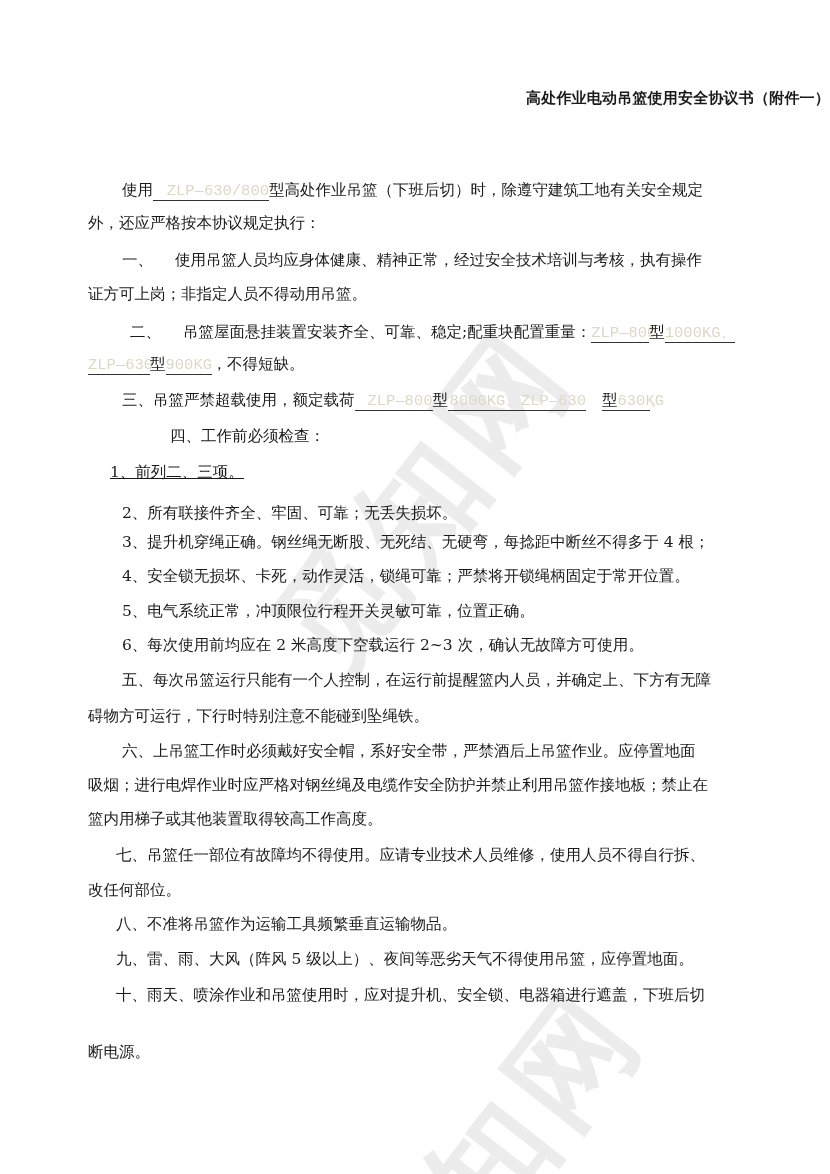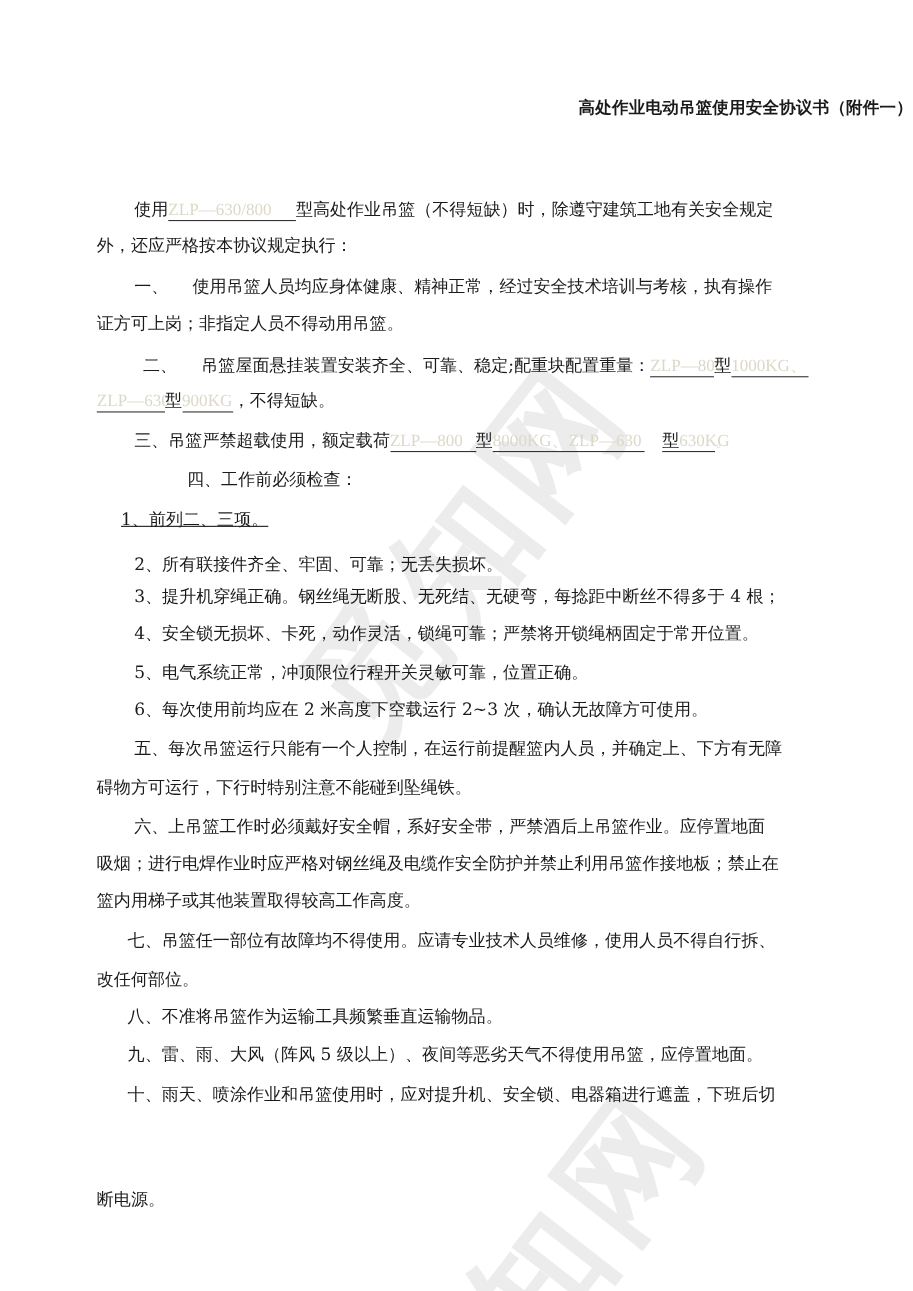--- a/index.html
+++ b/index.html
@@ -20,35 +20,35 @@
   .title {
     position: absolute; left: 0; width: 830px; top: 89px; text-align: right;
     font-family: "DejaVu Sans", sans-serif; font-weight: bold; font-size: 15px;
     letter-spacing: 0.2px;
   }
   .line {
     position: absolute; font-size: 15.5px; white-space: nowrap; line-height: 20px;
   }
   .blank {
     display: inline-block; border-bottom: 1px solid #333; color: #dcd8c8;
-    font-family: Liberation Serif, serif; text-align: left; line-height: 18px;
+    font-family: Liberation Mono, monospace; text-align: right; line-height: 18px;
   }
   .fill { color: #dcd8c8; font-family: "Liberation Serif", serif; }
 </style>
 </head>
 <body>
 
 <div class="watermark wm1">觅知网</div>
 <div class="watermark wm2">觅知网</div>
 
 <div class="page">
   <div class="title">高处作业电动吊篮使用安全协议书（附件一）</div>
 
   <div class="line" style="left:122px; top:180px;">
-    <span>使用</span><span class="blank" style="width:116px;">ZLP—630/800</span><span>型高处作业吊篮（不得短缺）时，除遵守建筑工地有关安全规定</span>
+    <span>使用</span><span class="blank" style="width:116px;">ZLP—630/800</span><span>型高处作业吊篮（下班后切）时，除遵守建筑工地有关安全规定</span>
   </div>
   <div class="line" style="left:88px; top:213px;">外，还应严格按本协议规定执行：</div>
 
   <div class="line" style="left:122px; top:250px;">
     <span>一、</span><span style="display:inline-block;width:22px;"></span><span>使用吊篮人员均应身体健康、精神正常，经过安全技术培训与考核，执有操作</span>
   </div>
   <div class="line" style="left:88px; top:284px;">证方可上岗；非指定人员不得动用吊篮。</div>
 
   <div class="line" style="left:130px; top:322px;">
     <span>二、</span><span style="display:inline-block;width:22px;"></span><span>吊篮屋面悬挂装置安装齐全、可靠、稳定;配重块配置重量：</span><span class="blank" style="width:58px;">ZLP—800</span><span>型</span><span class="blank" style="width:70px;">1000KG、</span>
@@ -77,14 +77,14 @@
   <div class="line" style="left:88px; top:809px;">篮内用梯子或其他装置取得较高工作高度。</div>
 
   <div class="line" style="left:116px; top:845px;">七、吊篮任一部位有故障均不得使用。应请专业技术人员维修，使用人员不得自行拆、</div>
   <div class="line" style="left:88px; top:880px;">改任何部位。</div>
 
   <div class="line" style="left:116px; top:914px;">八、不准将吊篮作为运输工具频繁垂直运输物品。</div>
 
   <div class="line" style="left:116px; top:949px;">九、雷、雨、大风（阵风 5 级以上）、夜间等恶劣天气不得使用吊篮，应停置地面。</div>
 
   <div class="line" style="left:116px; top:985px;">十、雨天、喷涂作业和吊篮使用时，应对提升机、安全锁、电器箱进行遮盖，下班后切</div>
-  <div class="line" style="left:88px; top:1080px;">断电源。</div>
+  <div class="line" style="left:88px; top:1042px;">断电源。</div>
 </div>
 
 </body></html>

